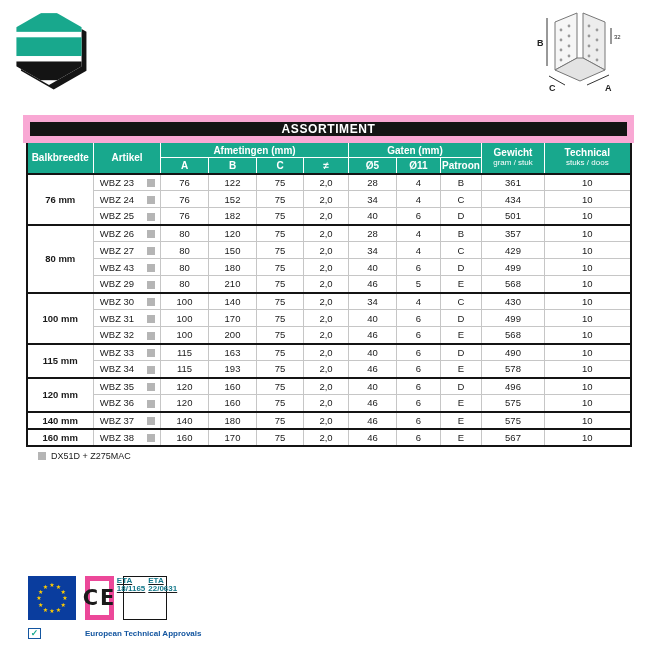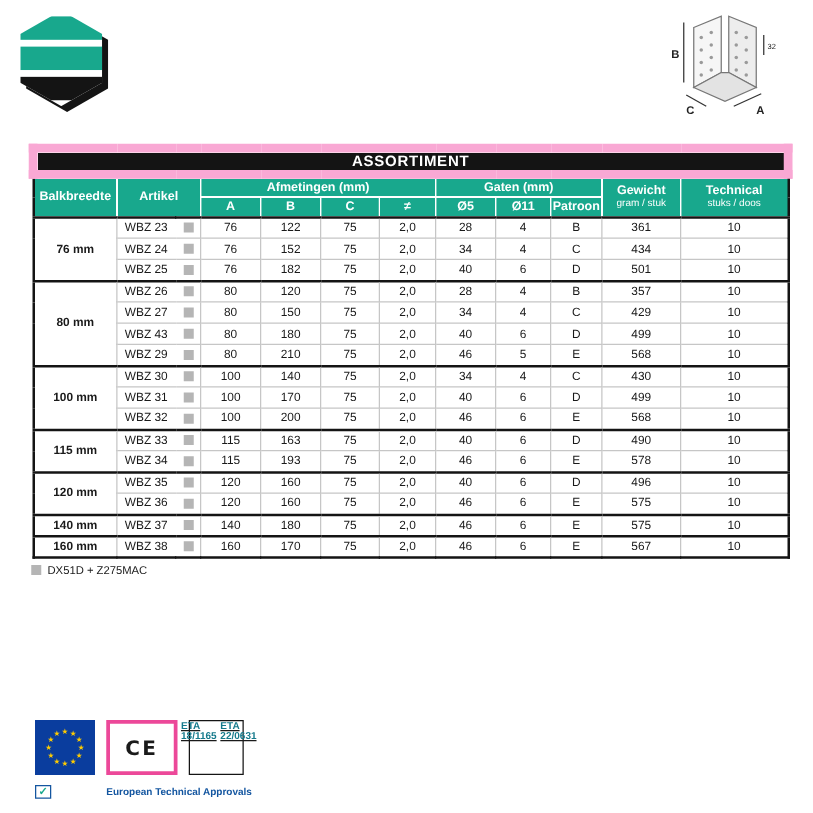--- a/index.html
+++ b/index.html
@@ -29,28 +29,28 @@
   .hdr .sub-line { font-weight:normal; font-size:8px; display:block; line-height:1.1; }
   .hdr .main-line { display:block; line-height:1.2; font-size:10px; }
   td.balk { font-weight:bold; }
   td.art  { font-weight:normal; }
   td.sqc  { border-left:1px solid #ffffff00; }
   td.art  { border-right:0; }
   .sq { display:inline-block; width:8px; height:8px; vertical-align:middle; }
   tr.group-start td { border-top:2px solid #141414; }
 
   
-  .legend { position:absolute; left:25px; top:451px; display:flex; align-items:center; gap:18px; font-size:9px; }
+  .legend { position:absolute; left:38px; top:451px; display:flex; align-items:center; gap:18px; font-size:9px; }
   .legend-item { display:flex; align-items:center; gap:5px; }
 
   
   .certs { position:absolute; left:28px; top:576px; display:flex; gap:9px; height:44px; align-items:stretch; }
   .eu-flag { width:48px; height:44px; }
-  .ce-box { width:57px; height:44px; border:3px solid #ec4899; display:flex; align-items:center; justify-content:center;
-            font-size:16px; font-weight:bold; letter-spacing:2px; font-family:"DejaVu Sans", sans-serif; }
+  .ce-box { width:29px; height:44px; border:5px solid #ec4899; display:flex; align-items:center; justify-content:center;
+            font-size:21px; font-weight:bold; letter-spacing:2px; font-family:"DejaVu Sans", sans-serif; }
   .eta-box { width:44px; height:44px; border:1px solid #141414; display:flex; 
              justify-content:center; padding-left:4px; gap:3px;text-decoration:underline; }
   .eta-line { font-size:8px; color:#157a8c; font-weight:bold; line-height:1; }
 
   .approvals { position:absolute; left:28px; top:628px; display:flex; align-items:center; gap:4px; }
   .approvals-icon { width:13px; height:11px; border:1px solid #1456a0; display:flex; align-items:center;
                     justify-content:center; font-size:9px; color:#18a88d; font-weight:bold; line-height:1; }
   .approvals-text { font-size:8px; color:#1456a0; font-weight:bold;margin-left:40px; }
 </style>
 </head>

